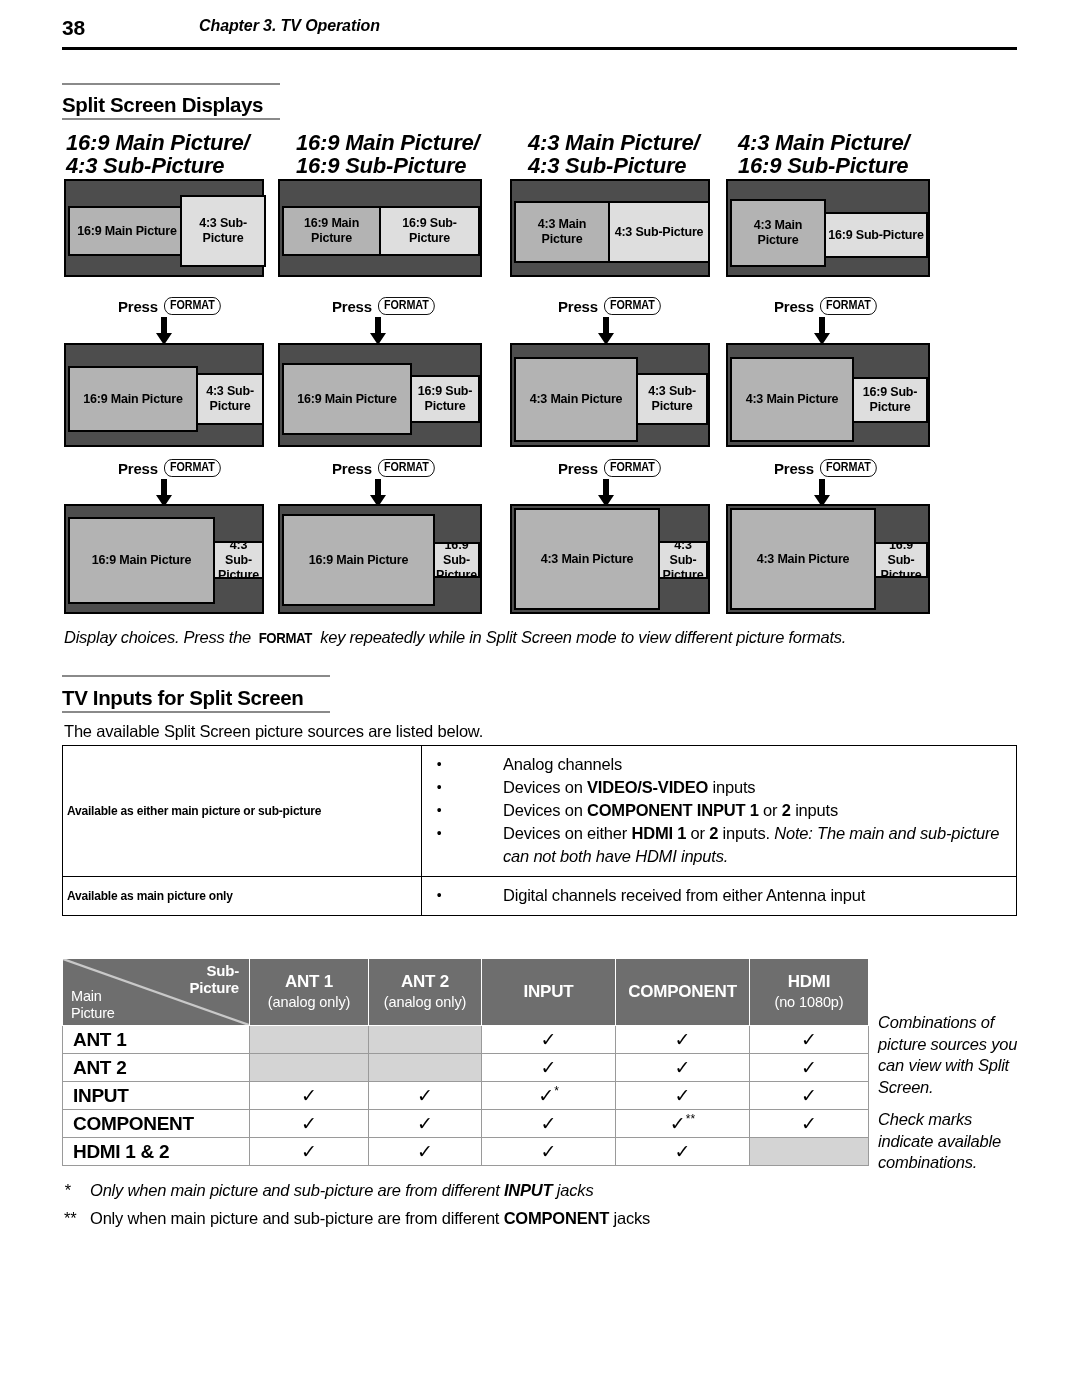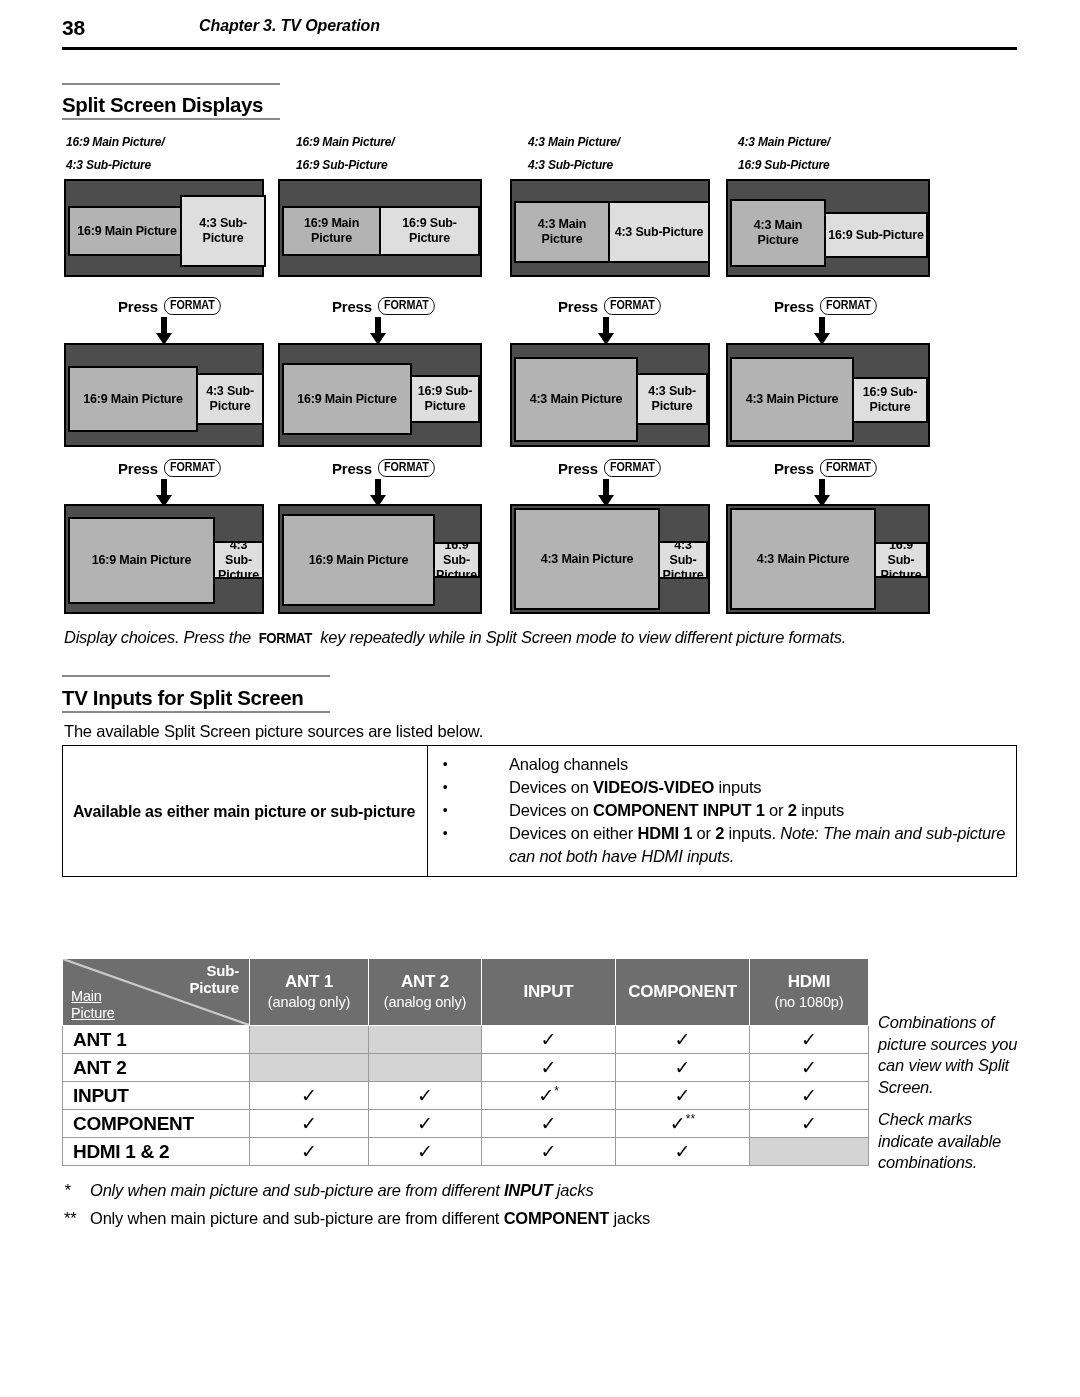--- a/index.html
+++ b/index.html
@@ -65,21 +65,21 @@
   }
   .sec-rule-bot {
     position: absolute;
     height: 2px;
     background: #8a8a8a;
   }
 
   
   .colcap {
     position: absolute;
-    font-size: 12px;
+    font-size: 22px;
     font-weight: bold;
     font-style: italic;
     line-height: 23px;
     letter-spacing: -0.2px;
     white-space: nowrap;
   }
 
   
   .frame {
     position: absolute;
@@ -166,24 +166,24 @@
     border-collapse: collapse;
     table-layout: fixed;
   }
   .srctable td {
     border: 1.5px solid #000;
     vertical-align: middle;
     padding: 0;
   }
   .srctable .lab {
     width: 346px;
-    font-size: 16px;
-    font-weight: bold;
-    letter-spacing: -0.2px;
-    padding: 6px 8px 6px 10px;
+    font-size: 12px;
+    font-weight: bold;
+    letter-spacing: -0.2px;
+    padding: 6px 8px 6px 4px;
     line-height: 21px;
   }
   .srctable .bullets {
     padding: 7px 6px 8px 0;
   }
   .bl {
     display: flex;
     font-size: 16.5px;
     line-height: 23px;
     letter-spacing: -0.2px;
@@ -241,21 +241,20 @@
     line-height: 17px;
     text-align: right;
   }
   .corner .main {
     position: absolute;
     left: 8px; bottom: 3px;
     font-size: 14.5px;
     font-weight: normal;
     line-height: 17px;
     text-align: left;
-    text-decoration: underline;
   }
   .corner .slash {
     position: absolute;
     left: 0; top: 0;
     width: 100%; height: 100%;
   }
   .matrix tbody td {
     height: 27px;
     background: #ffffff;
     font-size: 19px;
@@ -537,20 +536,29 @@
           <div class="bl">
             <div class="dot">•</div>
             <div class="txt">Devices on <b>COMPONENT INPUT 1</b> or <b>2</b> inputs</div>
           </div>
           <div class="bl">
             <div class="dot">•</div>
             <div class="txt">Devices on either <b>HDMI 1</b> or <b>2</b> inputs. <i>Note: The main and sub-picture can not both have HDMI inputs.</i></div>
           </div>
         </td>
       </tr>
+      <tr>
+        <td class="lab">Available as main picture only</td>
+        <td class="bullets">
+          <div class="bl">
+            <div class="dot">•</div>
+            <div class="txt">Digital channels received from either Antenna input</div>
+          </div>
+        </td>
+      </tr>
     </tbody>
   </table>
 
   <table class="matrix" style="left:62px; top:958px; width:800px;">
     <thead>
       <tr>
         <td class="corner" style="width:186px;">
           <div class="slash">
             <svg width="100%" height="100%" viewBox="0 0 186 66" preserveAspectRatio="none">
                 <line x1="0" y1="0" x2="186" y2="66" stroke="#c9c9c9" stroke-width="2.2"></line>

